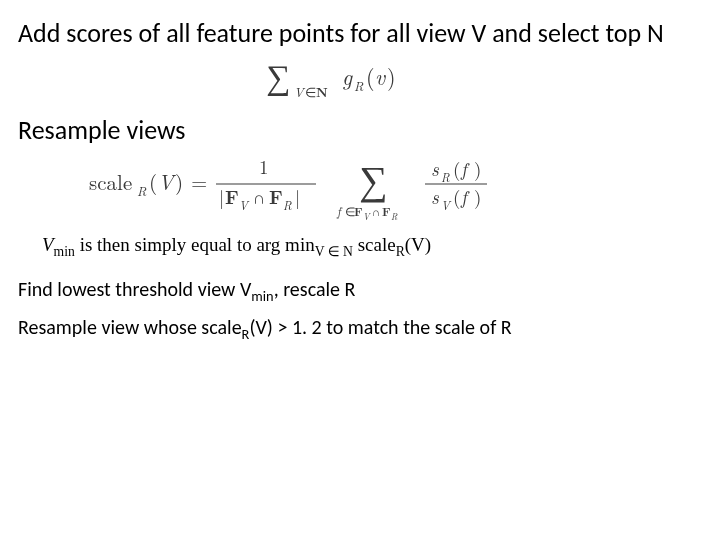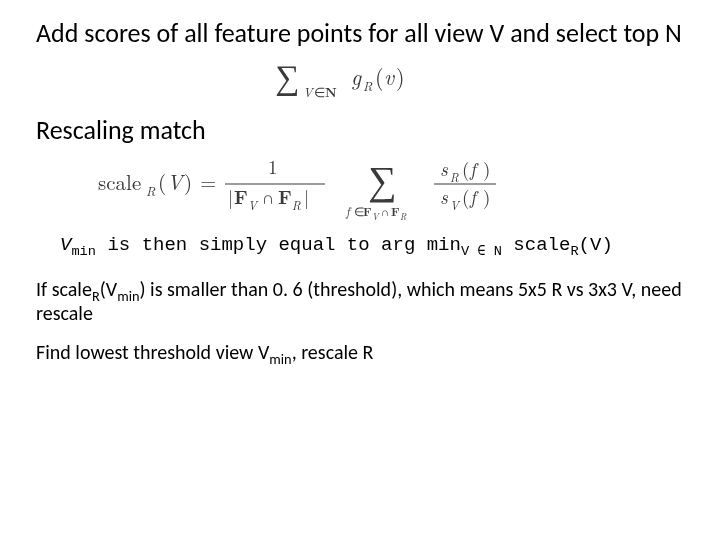--- a/index.html
+++ b/index.html
@@ -8,21 +8,21 @@
     width: 720px;
     height: 540px;
     background: #fff;
     font-family: Calibri, "Segoe UI", Arial, sans-serif;
     color: #000;
   }
   .slide {
     box-sizing: border-box;
     width: 720px;
     height: 380px;
-    padding: 18px 36px 20px 36px;
+    padding: 18px 36px 20px 18px;
     position: relative;
   }
   .heading {
     font-size: 26px;
     line-height: 1.2;
     margin-bottom: 6px;
   }
   .formula-row {
     text-align: center;
     margin: 4px 0 8px 0;
@@ -34,21 +34,21 @@
     font-size: 26px;
     line-height: 1.2;
     margin-top: 8px;
     margin-bottom: 2px;
   }
   .formula-wide {
     text-align: center;
     margin: 0 0 6px 0;
   }
   .stmt {
-    font-family: Liberation Mono, monospace;
+    font-family: Liberation Serif, serif;
     font-size: 19px;
     line-height: 1.4;
     margin: 2px 0 18px 24px;
   }
   .body-text {
     font-size: 20px;
     line-height: 1.22;
     margin: 10px 0 14px 0;
   }
   sub { font-size: 0.72em; line-height: 0; }
@@ -72,21 +72,21 @@
 
         <text x="86" y="30" font-size="22" font-style="italic">g</text>
         <text x="98" y="36" font-size="13" font-style="italic">R</text>
         <text x="110" y="30" font-size="22">(</text>
         <text x="119" y="30" font-size="22" font-style="italic">v</text>
         <text x="131" y="30" font-size="22">)</text>
       </g>
     </svg>
   </div>
 
-  <div class="subheading">Rescaling match</div>
+  <div class="subheading">Resample views</div>
 
   <div class="formula-wide">
     <svg width="540" height="74" viewBox="0 0 540 74">
       <g font-family="'CMU Serif','Latin Modern Roman',Georgia,serif" fill="#3a3a3a">
 
         <text x="8" y="42" font-size="21">scale</text>
         <text x="56" y="48" font-size="13" font-style="italic">R</text>
         <text x="68" y="42" font-size="21">(</text>
         <text x="77" y="42" font-size="21" font-style="italic">V</text>
         <text x="94" y="42" font-size="21">)</text>
@@ -123,22 +123,22 @@
         <text x="380" y="56" font-size="19" font-style="italic">f</text>
         <text x="393" y="56" font-size="19">)</text>
       </g>
     </svg>
   </div>
 
   <div class="stmt">
     <span style="font-style:italic">V</span><sub>min</sub><span> is then simply equal to </span><span>arg min</span><sub>V ∈ N</sub><span> scale</span><sub>R</sub><span>(V)</span>
   </div>
 
-  <div class="body-text">
-    <span>If scale</span><sub>R</sub><span>(V</span><sub>min</sub><span>) is smaller than 0. 6 (threshold), which means 5x5 R vs 3x3 V, need rescale</span>
-  </div>
 
   <div class="body-text">
     <span>Find lowest threshold view V</span><sub>min</sub><span>, rescale R</span>
   </div>
 
+  <div class="body-text">
+    <span>Resample view whose scale</span><sub>R</sub><span>(V) &gt; 1. 2 to match the scale of R</span>
+  </div>
 
 </div>
 
 </body></html>

